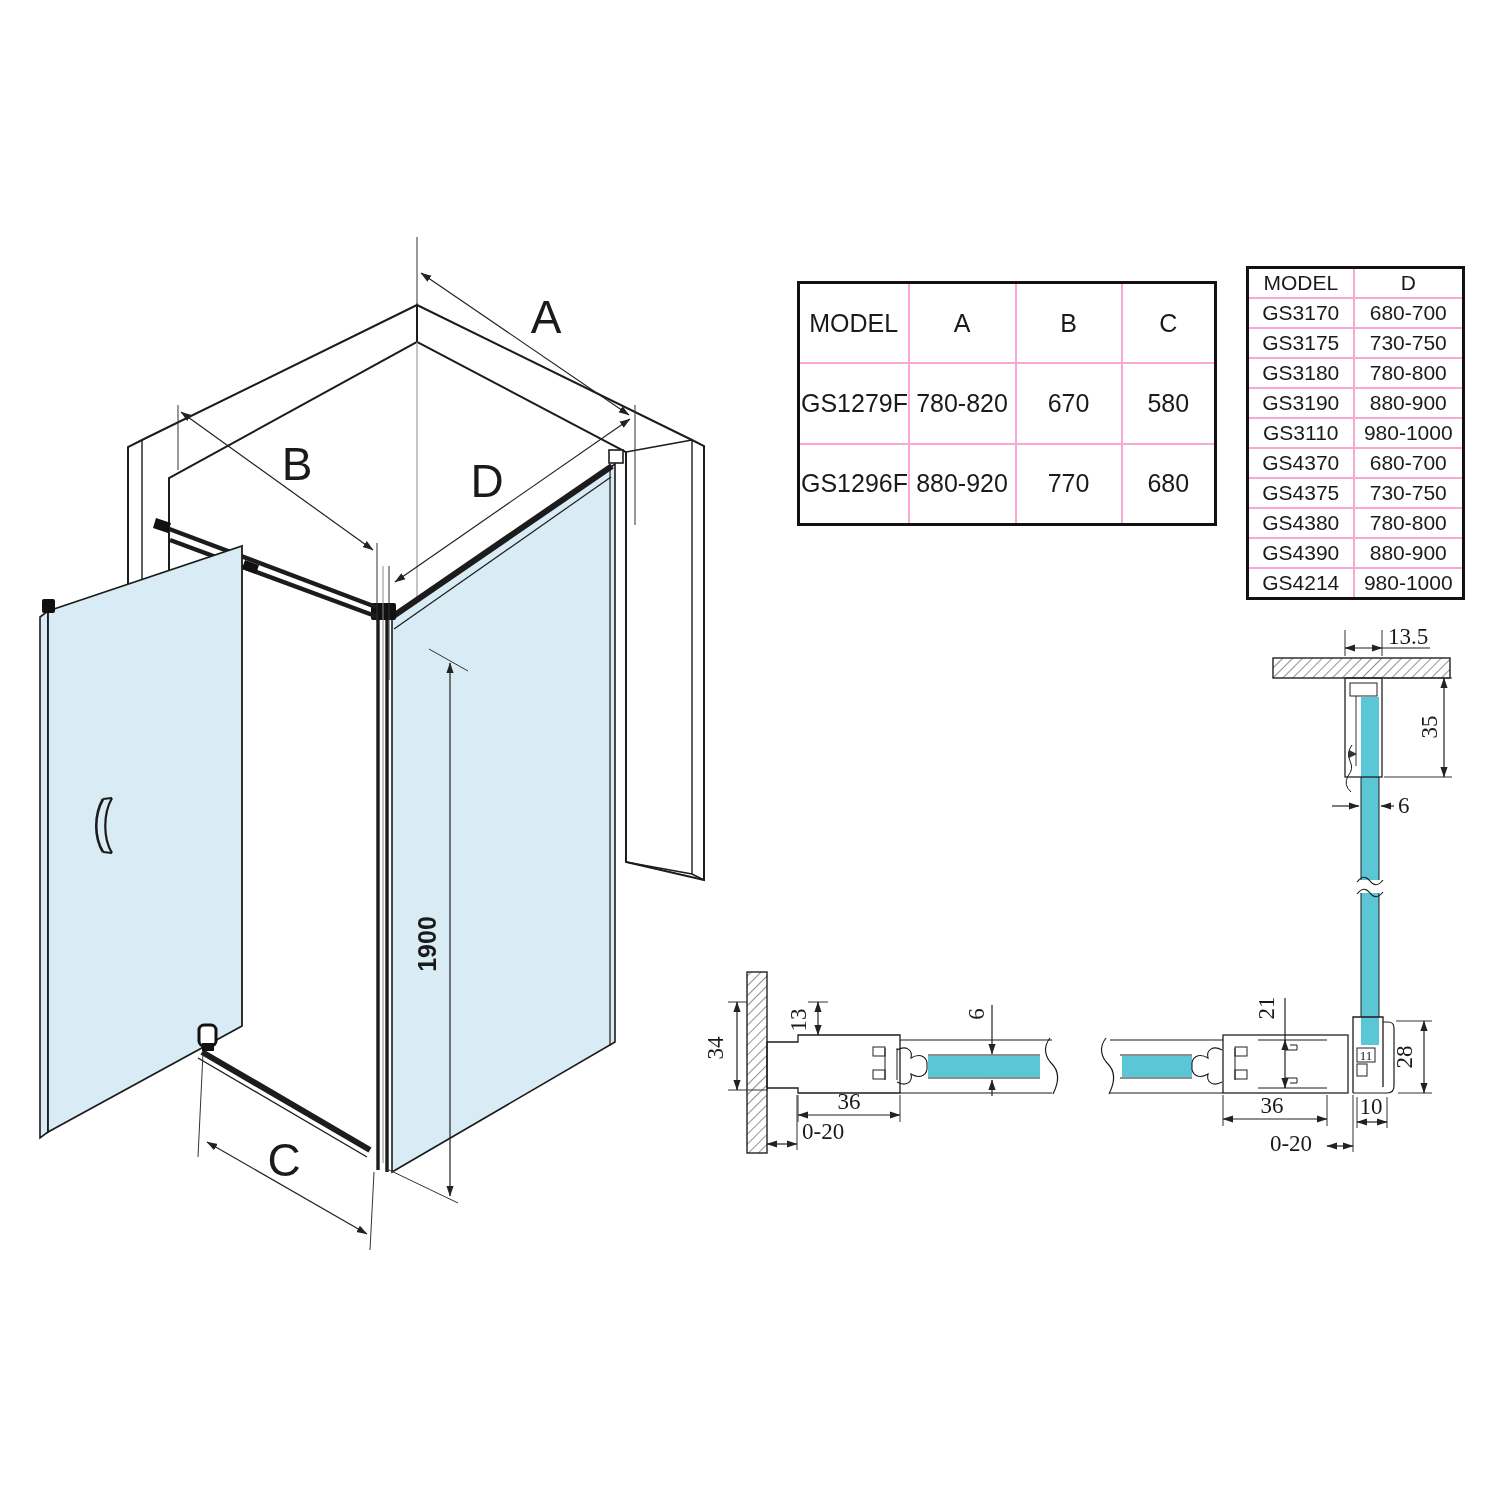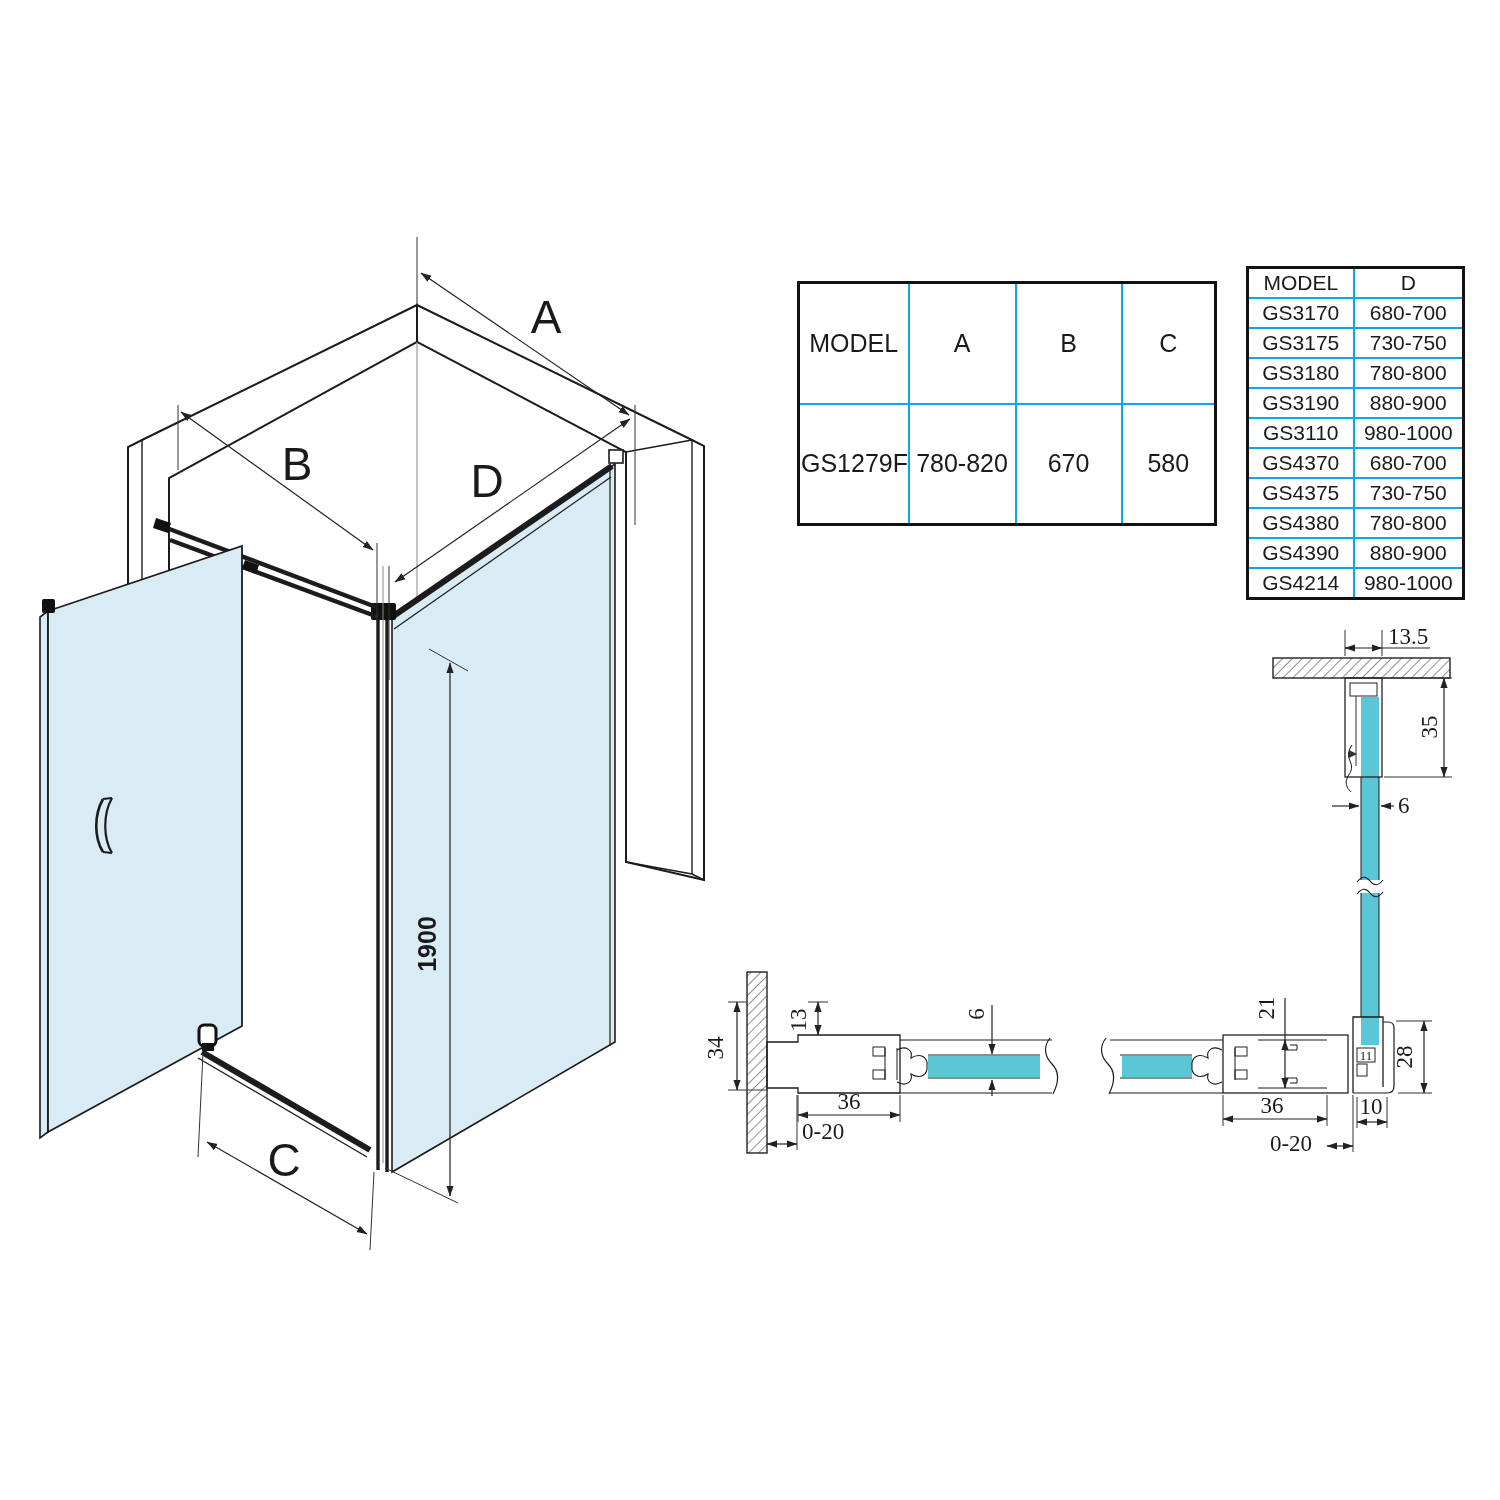--- a/index.html
+++ b/index.html
@@ -10,21 +10,21 @@
   .big-letter{font-family:"Liberation Sans",sans-serif;font-size:46px;}
   .dim-num{font-family:"Liberation Serif",serif;font-size:23px;}
   .dim-num-sm{font-family:"Liberation Serif",serif;font-size:13px;}
   .iso-height{font-family:"Liberation Sans",sans-serif;font-size:25px;font-weight:bold;}
   .ext{stroke:#333;stroke-width:1;fill:none;}
   .ext-gray{stroke:#8a8a8a;stroke-width:1;fill:none;}
   .dim{stroke:#222;stroke-width:1.2;fill:none;marker-start:url(#ar);marker-end:url(#ar);}
   .dimplain{stroke:#222;stroke-width:1.2;fill:none;}
   .ln{stroke:#1c1c1c;fill:none;}
   table{border-collapse:collapse;position:absolute;table-layout:fixed;background:#fff;}
-  td,th{border:2px solid #0ea5e9;text-align:center;vertical-align:middle;font-weight:normal;
+  td,th{border:2px solid #f9a8d4;text-align:center;vertical-align:middle;font-weight:normal;
         overflow:hidden;white-space:nowrap;}
   #table-abc{left:797px;top:281px;width:420px;height:245px;border:3px solid #111;font-size:25px;}
   #table-abc td,#table-abc th{height:49px;}
   #table-d{left:1246px;top:266px;width:216px;height:311px;border:3px solid #111;font-size:21px;}
   #table-d td,#table-d th{height:26px;}
 </style>
 </head>
 <body>
 
 <div id="canvas">
@@ -294,20 +294,26 @@
     <th>A</th>
     <th>B</th>
     <th>C</th>
   </tr>
   <tr>
     <td>GS1279F</td>
     <td>780-820</td>
     <td>670</td>
     <td>580</td>
   </tr>
+  <tr>
+    <td>GS1296F</td>
+    <td>880-920</td>
+    <td>770</td>
+    <td>680</td>
+  </tr>
 </tbody>
     </table>
 
 <table id="table-d">
   <colgroup>
         <col style="width:106px">
         <col style="width:110px">
       </colgroup>
   <tbody>
         <tr>

